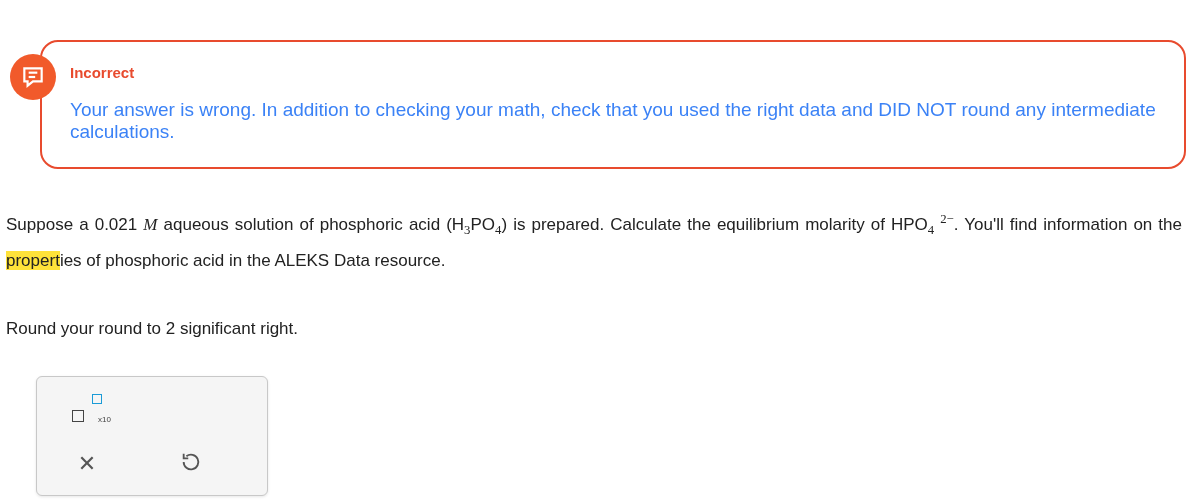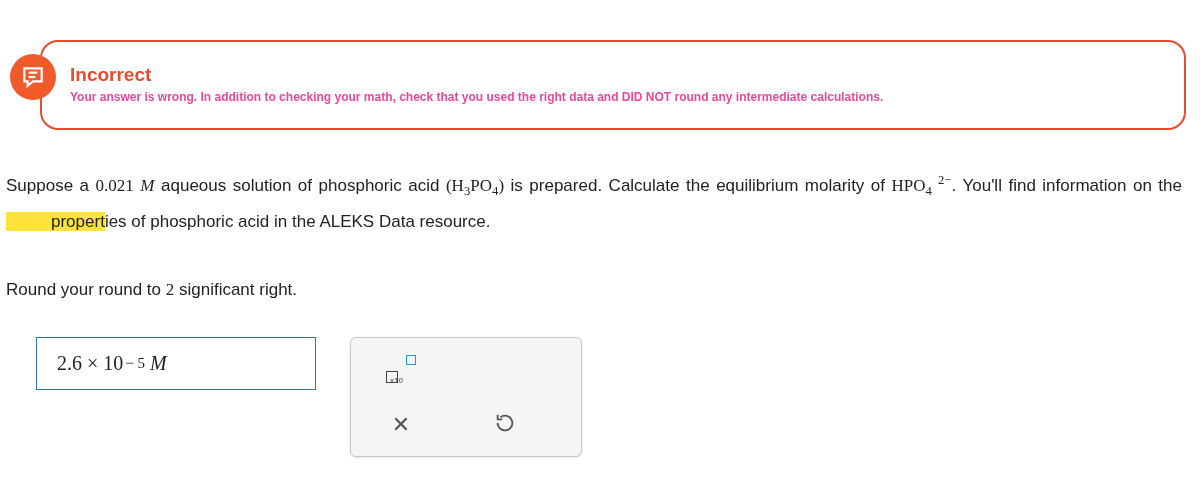--- a/index.html
+++ b/index.html
@@ -28,40 +28,40 @@
     border-radius: 50%;
     background: #f15a2b;
     display: flex;
     align-items: center;
     justify-content: center;
   }
   .feedback-icon svg { width: 26px; height: 26px; }
   .feedback-title {
     color: #e84b2e;
     font-weight: 700;
-    font-size: 19px;
-    margin-bottom: 4px;
+    font-size: 15px;
+    margin-bottom: 18px;
   }
   .feedback-msg {
-    font-size: 12px;
-    font-weight: 700;
-    color: #ec4899;
+    font-size: 19px;
+    font-weight: 400;
+    color: #3b82f6;
   }
   .question {
     margin: 38px 18px 0 6px;
     font-size: 17px;
     line-height: 2.0;
     color: #222;
     text-align: justify;
   }
   .mathit { font-family: "Times New Roman", serif; font-style: italic; }
-  .mathrm { font-family: Liberation Serif, serif; }
+  .mathrm { font-family: Liberation Sans, sans-serif; }
   .sub { font-size: 0.75em; vertical-align: sub; font-family: "Times New Roman", serif; }
   .sup { font-size: 0.75em; vertical-align: super; font-family: "Times New Roman", serif; }
-  .hl { background: #ffe23a; padding-left: 45px; }
+  .hl { background: #ffe23a; }
   .answer-row {
     margin: 30px 0 0 36px;
     display: flex;
     align-items: flex-start;
     gap: 34px;
   }
   .answer-input {
     border: 1.5px solid #3a6fb0;
     padding: 14px 20px;
     min-width: 280px;
@@ -102,21 +102,21 @@
     position: relative;
     width: 30px; height: 28px;
     color: #444;
   }
   .sci-icon .base-box {
     position: absolute; left: 0; bottom: 0;
     width: 12px; height: 12px;
     border: 1.5px solid #444;
   }
   .sci-icon .x10 {
-    position: absolute; left: 4px; bottom: -2px;
+    position: absolute; left: 26px; bottom: -2px;
     font-size: 8px; font-family: Arial;
   }
   .sci-icon .exp-box {
     position: absolute; left: 20px; top: 0;
     width: 10px; height: 10px;
     border: 1.5px solid #1a9bd7;
   }
   .x-icon { font-size: 22px; font-weight: 400; color: #555; }
   .reset-icon svg { width: 22px; height: 22px; }
 </style>
@@ -135,26 +135,20 @@
   <div class="feedback-msg">Your answer is wrong. In addition to checking your math, check that you used the right data and DID NOT round any intermediate calculations.</div>
 </div>
 
 <div class="question">
   <span>Suppose a </span><span class="mathrm">0.021</span> <span class="mathit">M</span><span> aqueous solution of phosphoric acid </span><span class="mathrm">(H</span><span class="sub">3</span><span class="mathrm">PO</span><span class="sub">4</span><span class="mathrm">)</span><span> is prepared. Calculate the equilibrium molarity of </span><span class="mathrm">HPO</span><span class="sub">4</span><span class="sup" style="margin-left:6px;">2−</span><span>. You'll find information on the </span><span class="hl">propert</span><span>ies</span><span> of phosphoric acid in the ALEKS Data resource.</span>
   <br><br>
   <span>Round your round to </span><span class="mathrm">2</span><span> significant right.</span>
 </div>
 
 <div class="answer-row">
-  <div class="answer-input">
-    <span class="mathrm">2.6</span>&nbsp;
-    <span class="mathrm">×</span>&nbsp;
-    <span class="mathrm">10</span><span class="sup" style="margin-left:2px;">− 5</span>&nbsp;
-    <span class="mathit">M</span>
-  </div>
 
   <div class="tool-panel">
     <div class="tool-row single">
       <div class="tool-btn">
         <div class="sci-icon">
           <div class="base-box"></div>
           <div class="x10">x10</div>
           <div class="exp-box"></div>
         </div>
       </div>

